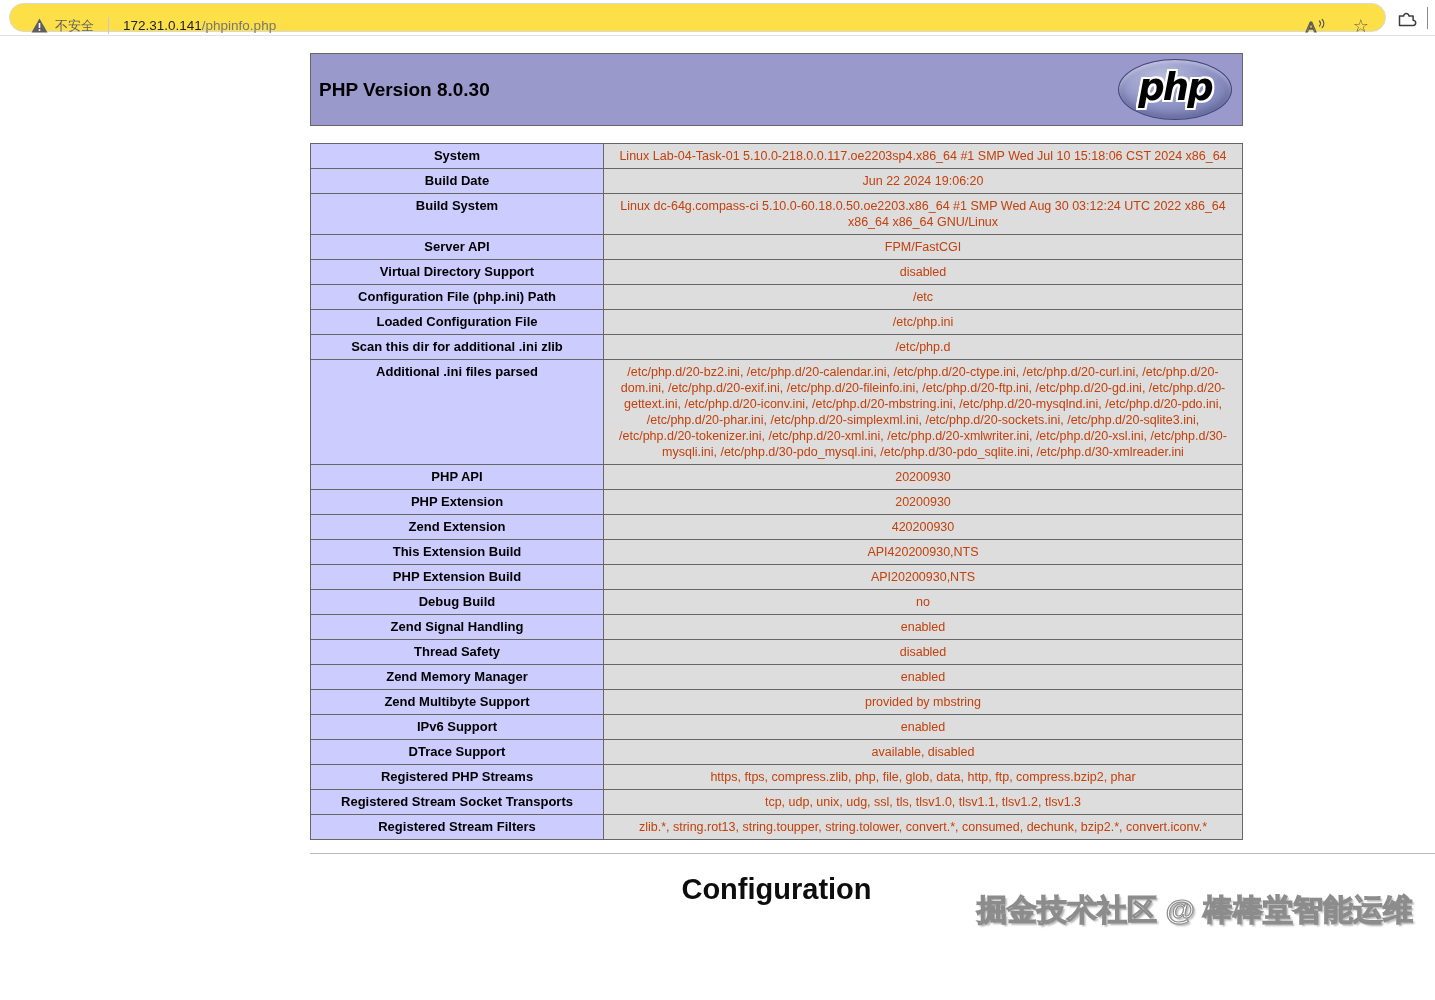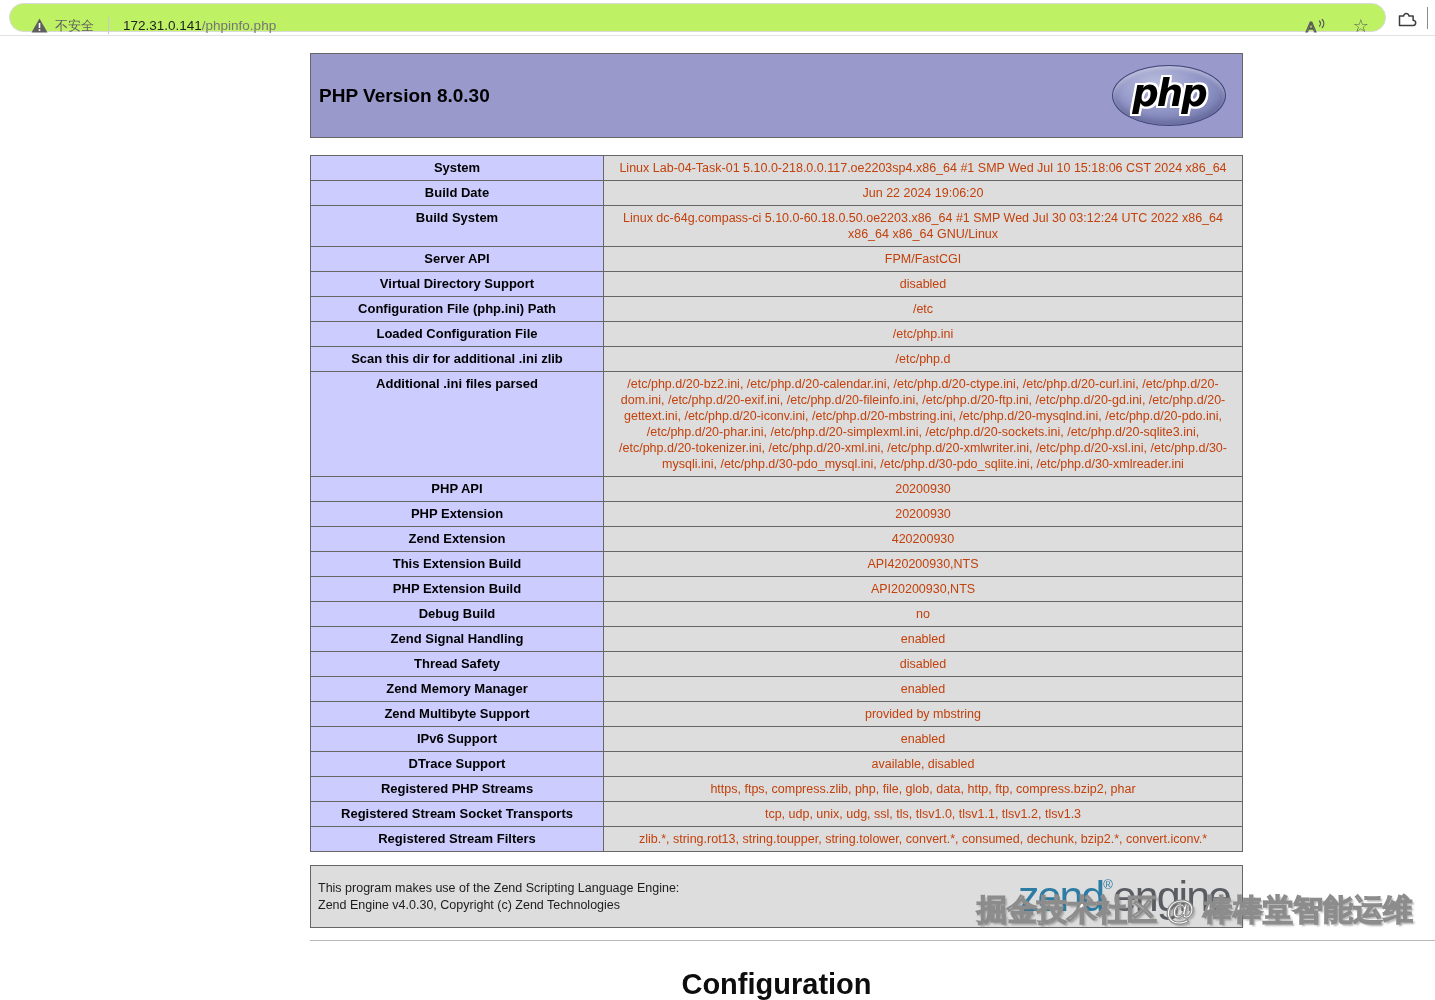--- a/index.html
+++ b/index.html
@@ -22,21 +22,21 @@
   }
   .address-pill {
     position: absolute;
     left: 9px; top: 3px;
     width: 1377px; height: 29px;
     border: 1px solid #d9d9d9;
     border-radius: 15px;
     display: flex;
     align-items: center;
     padding: 16px 16px 0 21px;
-    background: #bef264;
+    background: #fde047;
   }
   .warn-icon { width: 17px; height: 15px; margin-right: 7px; flex: 0 0 auto; }
   .security-text { font-size: 13px; color: #5f5f5f; white-space: nowrap; }
   .bar-divider {
     width: 1px; height: 17px; background: #c9c9c9;
     margin: 0 14px;
   }
   .url-text { font-size: 13.5px; white-space: nowrap; text-align: center; }
   .url-host { color: #1f1f1f; }
   .url-path { color: #757575; }
@@ -49,25 +49,25 @@
     width: 1px; height: 22px; background: #8a8a8a;
   }
 
   
   .page { position: relative; height: 963px; background: #fff; }
   .content { margin-left: 310px; width: 933px; padding-top: 17px; }
 
   .php-header {
     background: var(--header-bg, #9999cc);
     border: 1px solid var(--table-border, #666);
-    height: 85px;
+    height: 73px;
     display: flex;
     align-items: center;
     justify-content: space-between;
-    padding: 0 16px 0 8px;
+    padding: 0 10px 0 8px;
     margin-bottom: 17px;
   }
   .php-header-title { font-size: 19px; font-weight: bold; color: #000; }
   .php-logo {
     width: 114px; height: 61px;
     border-radius: 50%;
     background: radial-gradient(ellipse at 38% 30%, #b9bddc 0%, #9297c8 45%, #7c81b5 78%, #6d72a8 100%);
     border: 1px solid #41467a;
     box-shadow: inset 0 -4px 8px rgba(40,44,90,0.35), inset 0 2px 4px rgba(255,255,255,0.5);
     display: flex; align-items: center; justify-content: center;
@@ -125,21 +125,21 @@
     margin-left: 310px;
     width: 1125px;
     height: 1px;
     background: #b9b9b9;
     margin-top: 12px;
   }
   .config-heading {
     margin-left: 310px;
     width: 933px;
     text-align: center;
-    margin-top: 27px;
+    margin-top: 19px;
     font-size: 29px;
     font-weight: bold;
     color: #0d0d0d;
   }
 
   .watermark {
     position: absolute;
     right: 22px;
     top: 854px;
     font-size: 30px;
@@ -193,21 +193,21 @@
           <tr>
             <td class="e">System</td>
             <td class="v">Linux Lab-04-Task-01 5.10.0-218.0.0.117.oe2203sp4.x86_64 #1 SMP Wed Jul 10 15:18:06 CST 2024 x86_64</td>
           </tr>
           <tr>
             <td class="e">Build Date</td>
             <td class="v">Jun 22 2024 19:06:20</td>
           </tr>
           <tr>
             <td class="e">Build System</td>
-            <td class="v">Linux dc-64g.compass-ci 5.10.0-60.18.0.50.oe2203.x86_64 #1 SMP Wed Jul 30 03:12:24 UTC 2022 x86_64 x86_64 x86_64 GNU/Linux</td>
+            <td class="v">Linux dc-64g.compass-ci 5.10.0-60.18.0.50.oe2203.x86_64 #1 SMP Wed Aug 30 03:12:24 UTC 2022 x86_64 x86_64 x86_64 GNU/Linux</td>
           </tr>
           <tr>
             <td class="e">Server API</td>
             <td class="v">FPM/FastCGI</td>
           </tr>
           <tr>
             <td class="e">Virtual Directory Support</td>
             <td class="v">disabled</td>
           </tr>
           <tr>
@@ -282,27 +282,20 @@
             <td class="e">Registered Stream Socket Transports</td>
             <td class="v">tcp, udp, unix, udg, ssl, tls, tlsv1.0, tlsv1.1, tlsv1.2, tlsv1.3</td>
           </tr>
           <tr>
             <td class="e">Registered Stream Filters</td>
             <td class="v">zlib.*, string.rot13, string.toupper, string.tolower, convert.*, consumed, dechunk, bzip2.*, convert.iconv.*</td>
           </tr>
         </tbody>
     </table>
 
-    <div class="zend-box">
-      <div class="zend-text">
-        <div>This program makes use of the Zend Scripting Language Engine:</div>
-        <div>Zend Engine v4.0.30, Copyright (c) Zend Technologies</div>
-      </div>
-      <div class="zend-logo"><span class="z-zend">zend</span><span class="z-reg">®</span><span class="z-engine">engine</span></div>
-    </div>
 
   </div>
 
   <div class="hr-line"></div>
   <h1 class="config-heading">Configuration</h1>
 
   <div class="watermark">掘金技术社区 @ 棒棒堂智能运维</div>
 </div>
 
 </body></html>

